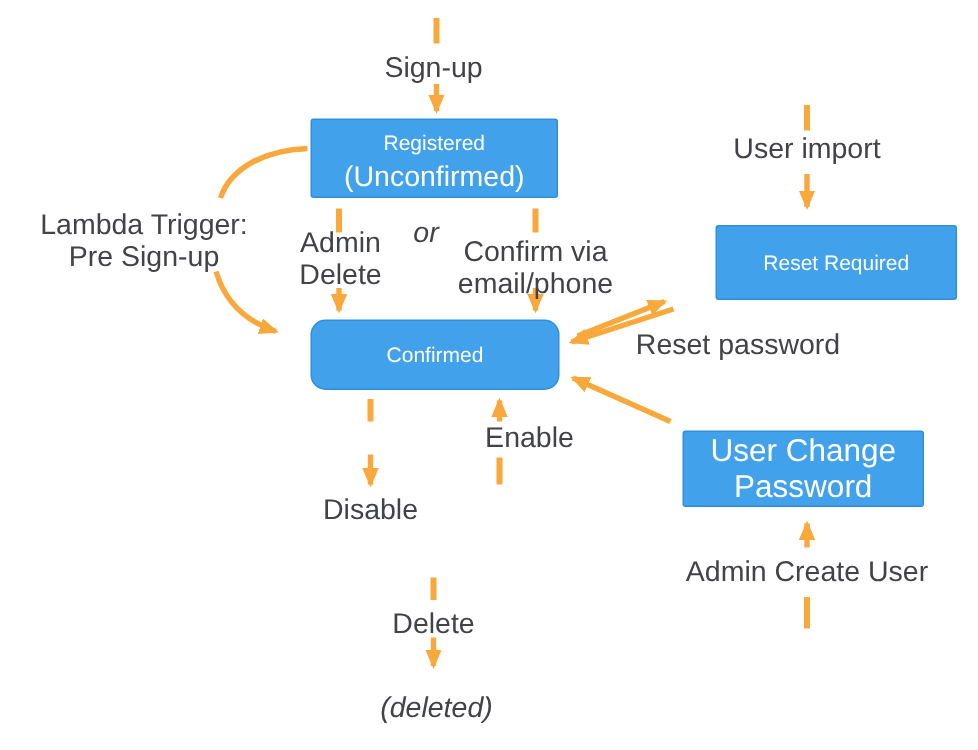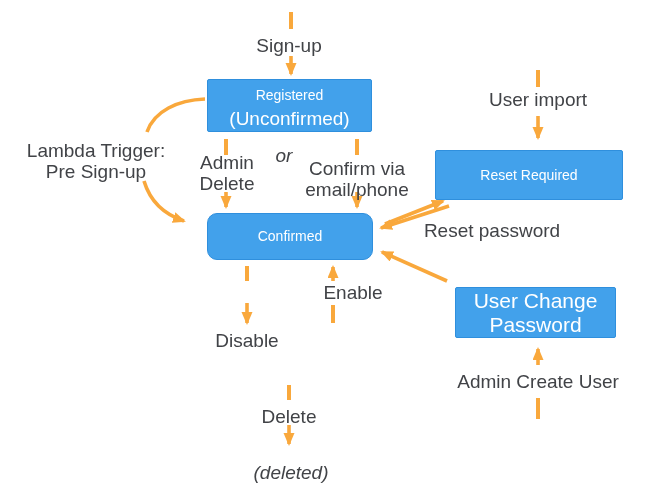--- a/index.html
+++ b/index.html
@@ -109,21 +109,21 @@
   <div class="node" style="left:207px; top:79px; width:165px; height:53px;">
     <div class="node-title">Registered</div>
     <div class="node-sub">(Unconfirmed)</div>
   </div>
 
   <div class="node" style="left:207px; top:213px; width:166px; height:47px;border-radius:10px;">
     <div class="node-title">Confirmed</div>
   </div>
 
 
-  <div class="node" style="left:435px; top:150px; width:188px; height:50px;">
+  <div class="node" style="left:477px; top:150px; width:161px; height:50px;">
     <div class="node-title">Reset Required</div>
   </div>
 
   <div class="node" style="left:455px; top:287px; width:161px; height:51px;">
     <div class="node-title" style="font-size:21px; line-height:24px;">
       <span style="display:block;">User Change</span>
       <span style="display:block;">Password</span>
     </div>
   </div>
 

